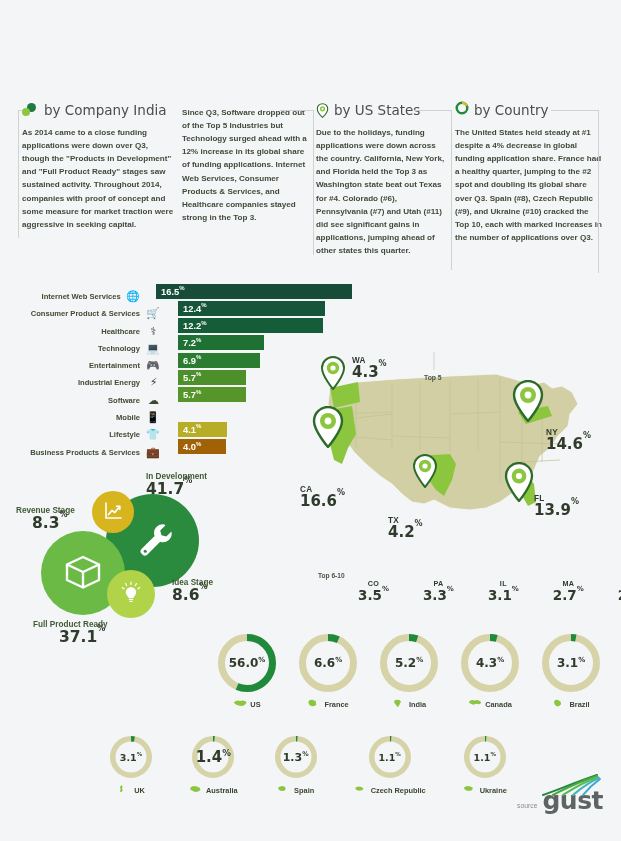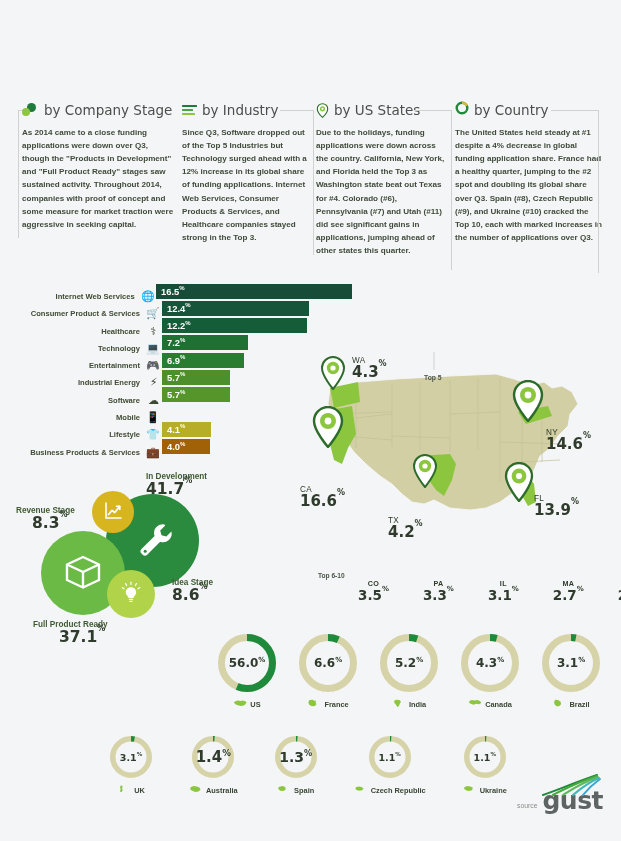--- a/index.html
+++ b/index.html
@@ -46,41 +46,41 @@
   .ic-bars i.r3{top:9px;width:13px;background:#8dc63f;}
   .ic-pin{width:13px;height:15px;position:relative;}
 
   
   .barchart{position:absolute;left:22px;top:289px;width:330px;}
   .barrow{display:flex;align-items:center;height:15px;margin-bottom:2.3px;}
   .barlabel{width:118px;text-align:right;font-size:7.6px;font-weight:bold;color:#3f4a33;
             padding-right:5px;white-space:nowrap;}
   .baricon{width:17px;height:14px;display:flex;align-items:center;justify-content:center;
            font-size:11px;line-height:1;}
-  .barwrap{flex:1;height:26px;position:relative;}
+  .barwrap{flex:1;height:26px;position:relative;margin-left:16px;}
   .bar{height:15px;display:flex;align-items:center;padding-left:5px;box-sizing:border-box;
        color:#ffffff;font-size:9.4px;font-weight:bold;}
   .bar sup{font-size:6px;top:-3px;position:relative;}
 
   
   .stages{position:absolute;left:18px;top:478px;width:240px;height:170px;}
   .bub{position:absolute;border-radius:50%;display:flex;align-items:center;justify-content:center;}
   .bub .gl{color:#fff;line-height:1;}
   .stlabel{position:absolute;text-align:center;}
   .stlabel .nm{font-size:8.2px;font-weight:bold;color:#3f5a33;white-space:nowrap;}
   .stlabel .vl{font-size:15.5px;font-weight:bold;color:#2f3b2c;line-height:1.15;
                font-family:"DejaVu Sans","Liberation Sans",sans-serif;}
   .stlabel .vl sup{font-size:8px;top:-5px;position:relative;}
 
   
   .mapbox{position:absolute;left:300px;top:352px;width:315px;height:210px;}
   .mapsvg{position:absolute;left:0;top:0;}
   .pin{position:absolute;width:26px;height:34px;}
   .pinlabel{position:absolute;text-align:left;}
-  .pinlabel .nm{font-size:8.2px;font-weight:normal;color:#2f3b2c;letter-spacing:.3px;}
+  .pinlabel .nm{font-size:8.2px;font-weight:bold;color:#2f3b2c;letter-spacing:.3px;}
   .pinlabel .vl{font-size:15px;font-weight:bold;color:#2f3b2c;line-height:1.05;
                 font-family:"DejaVu Sans","Liberation Sans",sans-serif;}
   .pinlabel .vl sup{font-size:8px;top:-5px;position:relative;}
   .toplab{position:absolute;font-size:6.8px;font-weight:bold;color:#4a5547;}
   .top610{position:absolute;left:318px;top:563px;width:300px;height:26px;}
   .t610lab{position:absolute;left:0;top:9px;font-size:6.6px;font-weight:bold;color:#4a5547;}
   .minis{position:absolute;left:40px;top:16px;display:flex;gap:34px;}
   .mini{text-align:center;}
   .mini .nm{font-size:7.2px;font-weight:bold;color:#2f3b2c;letter-spacing:.3px;}
   .mini .vl{font-size:13.5px;font-weight:bold;color:#2f3b2c;line-height:1.05;
@@ -116,36 +116,28 @@
   <div class="cols">
 
     <div class="col c1">
       <div class="rule" style="left:-4px;width:10px;"></div>
       <div class="vrule" style="left:-4px;top:10px;height:128px;"></div>
       <div class="col-head">
         <span class="ic-stage">
             <i class="a"></i>
             <i class="b"></i>
           </span>
-        <span class="ctitle">by Company Stage</span>
+        <span class="ctitle">by Company India</span>
       </div>
       <div class="col-body">As 2014 came to a close funding applications were down over Q3, though the "Products in Development" and "Full Product Ready" stages saw sustained activity. Throughout 2014, companies with proof of concept and some measure for market traction were aggressive in seeking capital.</div>
     </div>
 
     <div class="col c2">
       <div class="rule" style="left:98px;width:34px;"></div>
       <div class="vrule" style="left:131px;top:10px;height:145px;"></div>
-      <div class="col-head">
-        <span class="ic-bars">
-            <i class="r1"></i>
-            <i class="r2"></i>
-            <i class="r3"></i>
-          </span>
-        <span class="ctitle">by Industry</span>
-      </div>
       <div class="col-body">Since Q3, Software dropped out of the Top 5 Industries but Technology surged ahead with a 12% increase in its global share of funding applications. Internet Web Services, Consumer Products &amp; Services, and Healthcare companies stayed strong in the Top 3.</div>
     </div>
 
     <div class="col c3">
       <div class="rule" style="left:98px;width:38px;"></div>
       <div class="vrule" style="left:135px;top:10px;height:160px;"></div>
       <div class="col-head">
         <span class="ic-pin">
           <svg width="13" height="15" viewBox="0 0 13 15">
             <path d="M6.5 0.7C3.6 0.7 1.3 3 1.3 5.9c0 3.7 5.2 8.4 5.2 8.4s5.2-4.7 5.2-8.4c0-2.9-2.3-5.2-5.2-5.2z" fill="#fff" stroke="#2d6b2b" stroke-width="1.1"></path>
@@ -563,21 +555,21 @@
           <span><svg width="14" height="12" viewBox="0 0 34 20">
               <path d="M4 6 L11 3 L19 4 L26 7 L28 12 L23 16 L15 17 L8 14 L3 11 Z" fill="#8cc63f"></path>
             </svg></span>
           <span class="cname">Australia</span>
         </div>
       </div>
       <div class="dcell">
         <div class="dwrap" style="width: 42px; height: 42px;"><svg width="42" height="42" viewBox="0 0 42 42">
             <circle cx="21" cy="21" r="18.25" fill="none" stroke="#d7d3a8" stroke-width="5.5"></circle>
             <circle cx="21" cy="21" r="18.25" fill="none" stroke="#1f8a3c" stroke-width="5.5" stroke-dasharray="1.490685714128357 113.17744614189908" transform="rotate(-90 21 21)"></circle>
-          </svg><div class="dtext" style="font-size:14px">
+          </svg><div class="dtext" style="font-size:11px">
             <span>1.3</span>
             <sup>%</sup>
           </div></div>
         <div class="dfoot">
           <span><svg width="14" height="12" viewBox="0 0 34 20">
               <path d="M4 5 L13 3 L20 5 L21 11 L16 15 L8 14 L3 10 Z" fill="#8cc63f"></path>
             </svg></span>
           <span class="cname">Spain</span>
         </div>
       </div>

